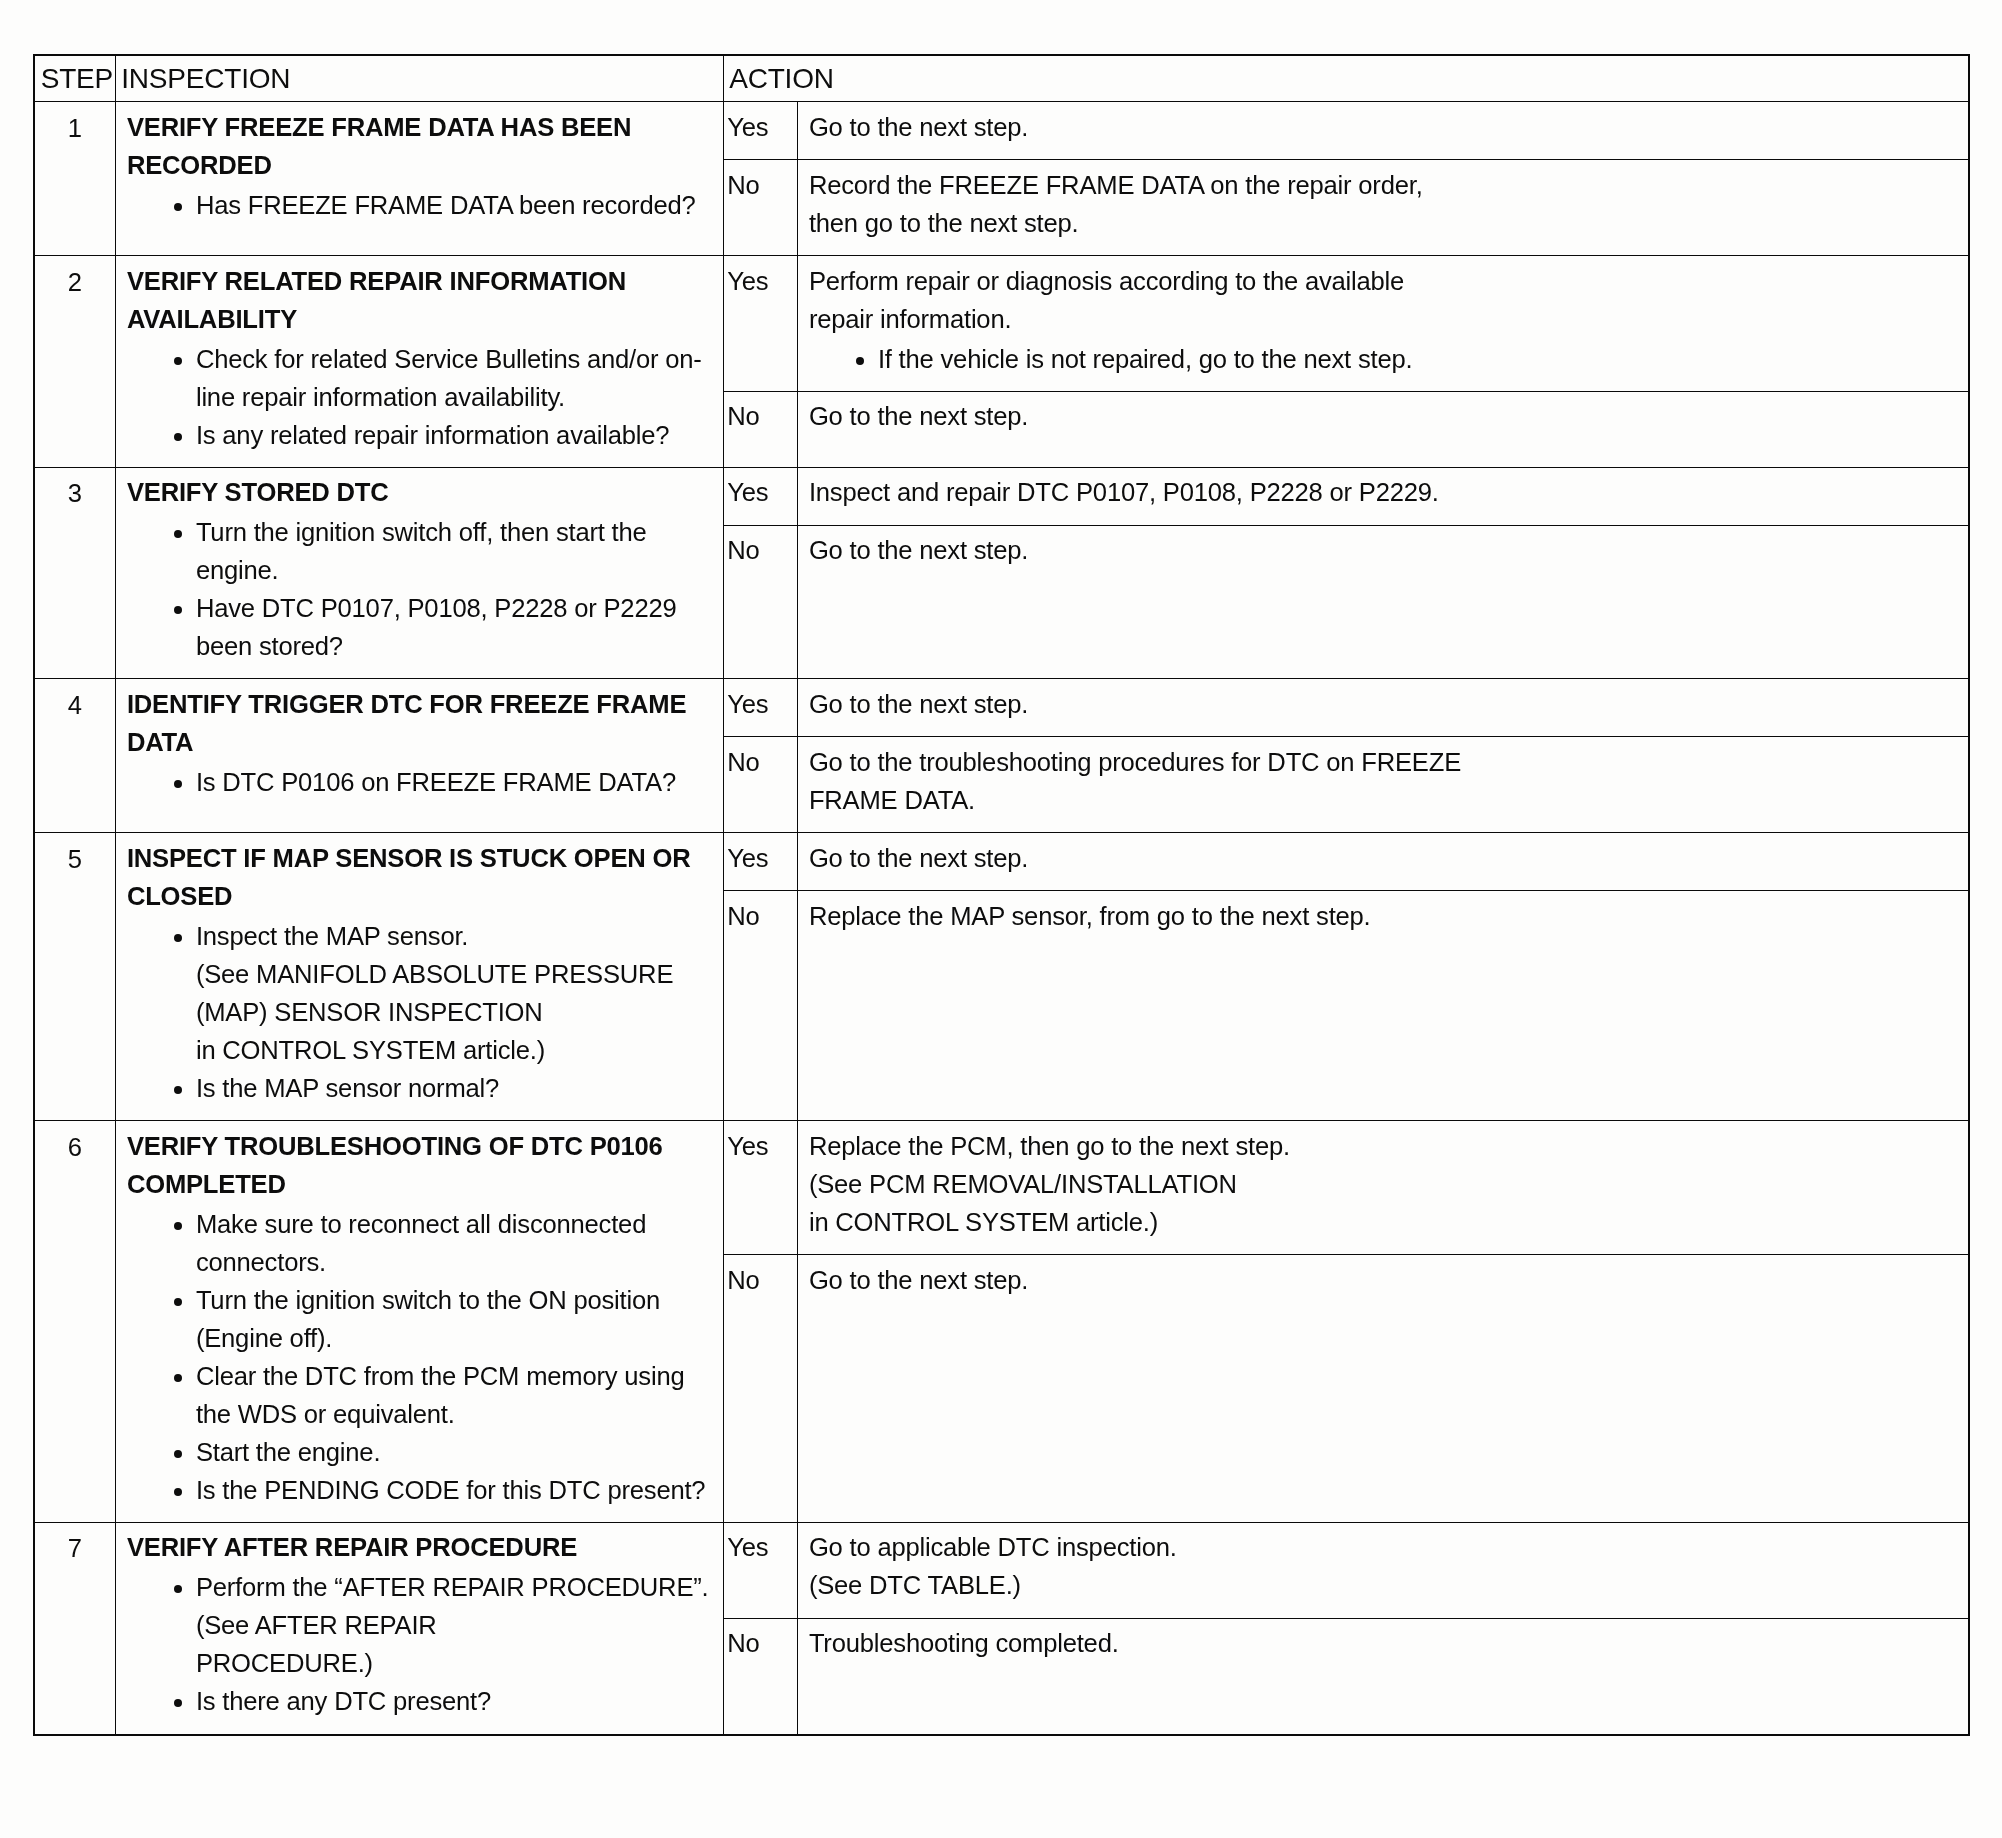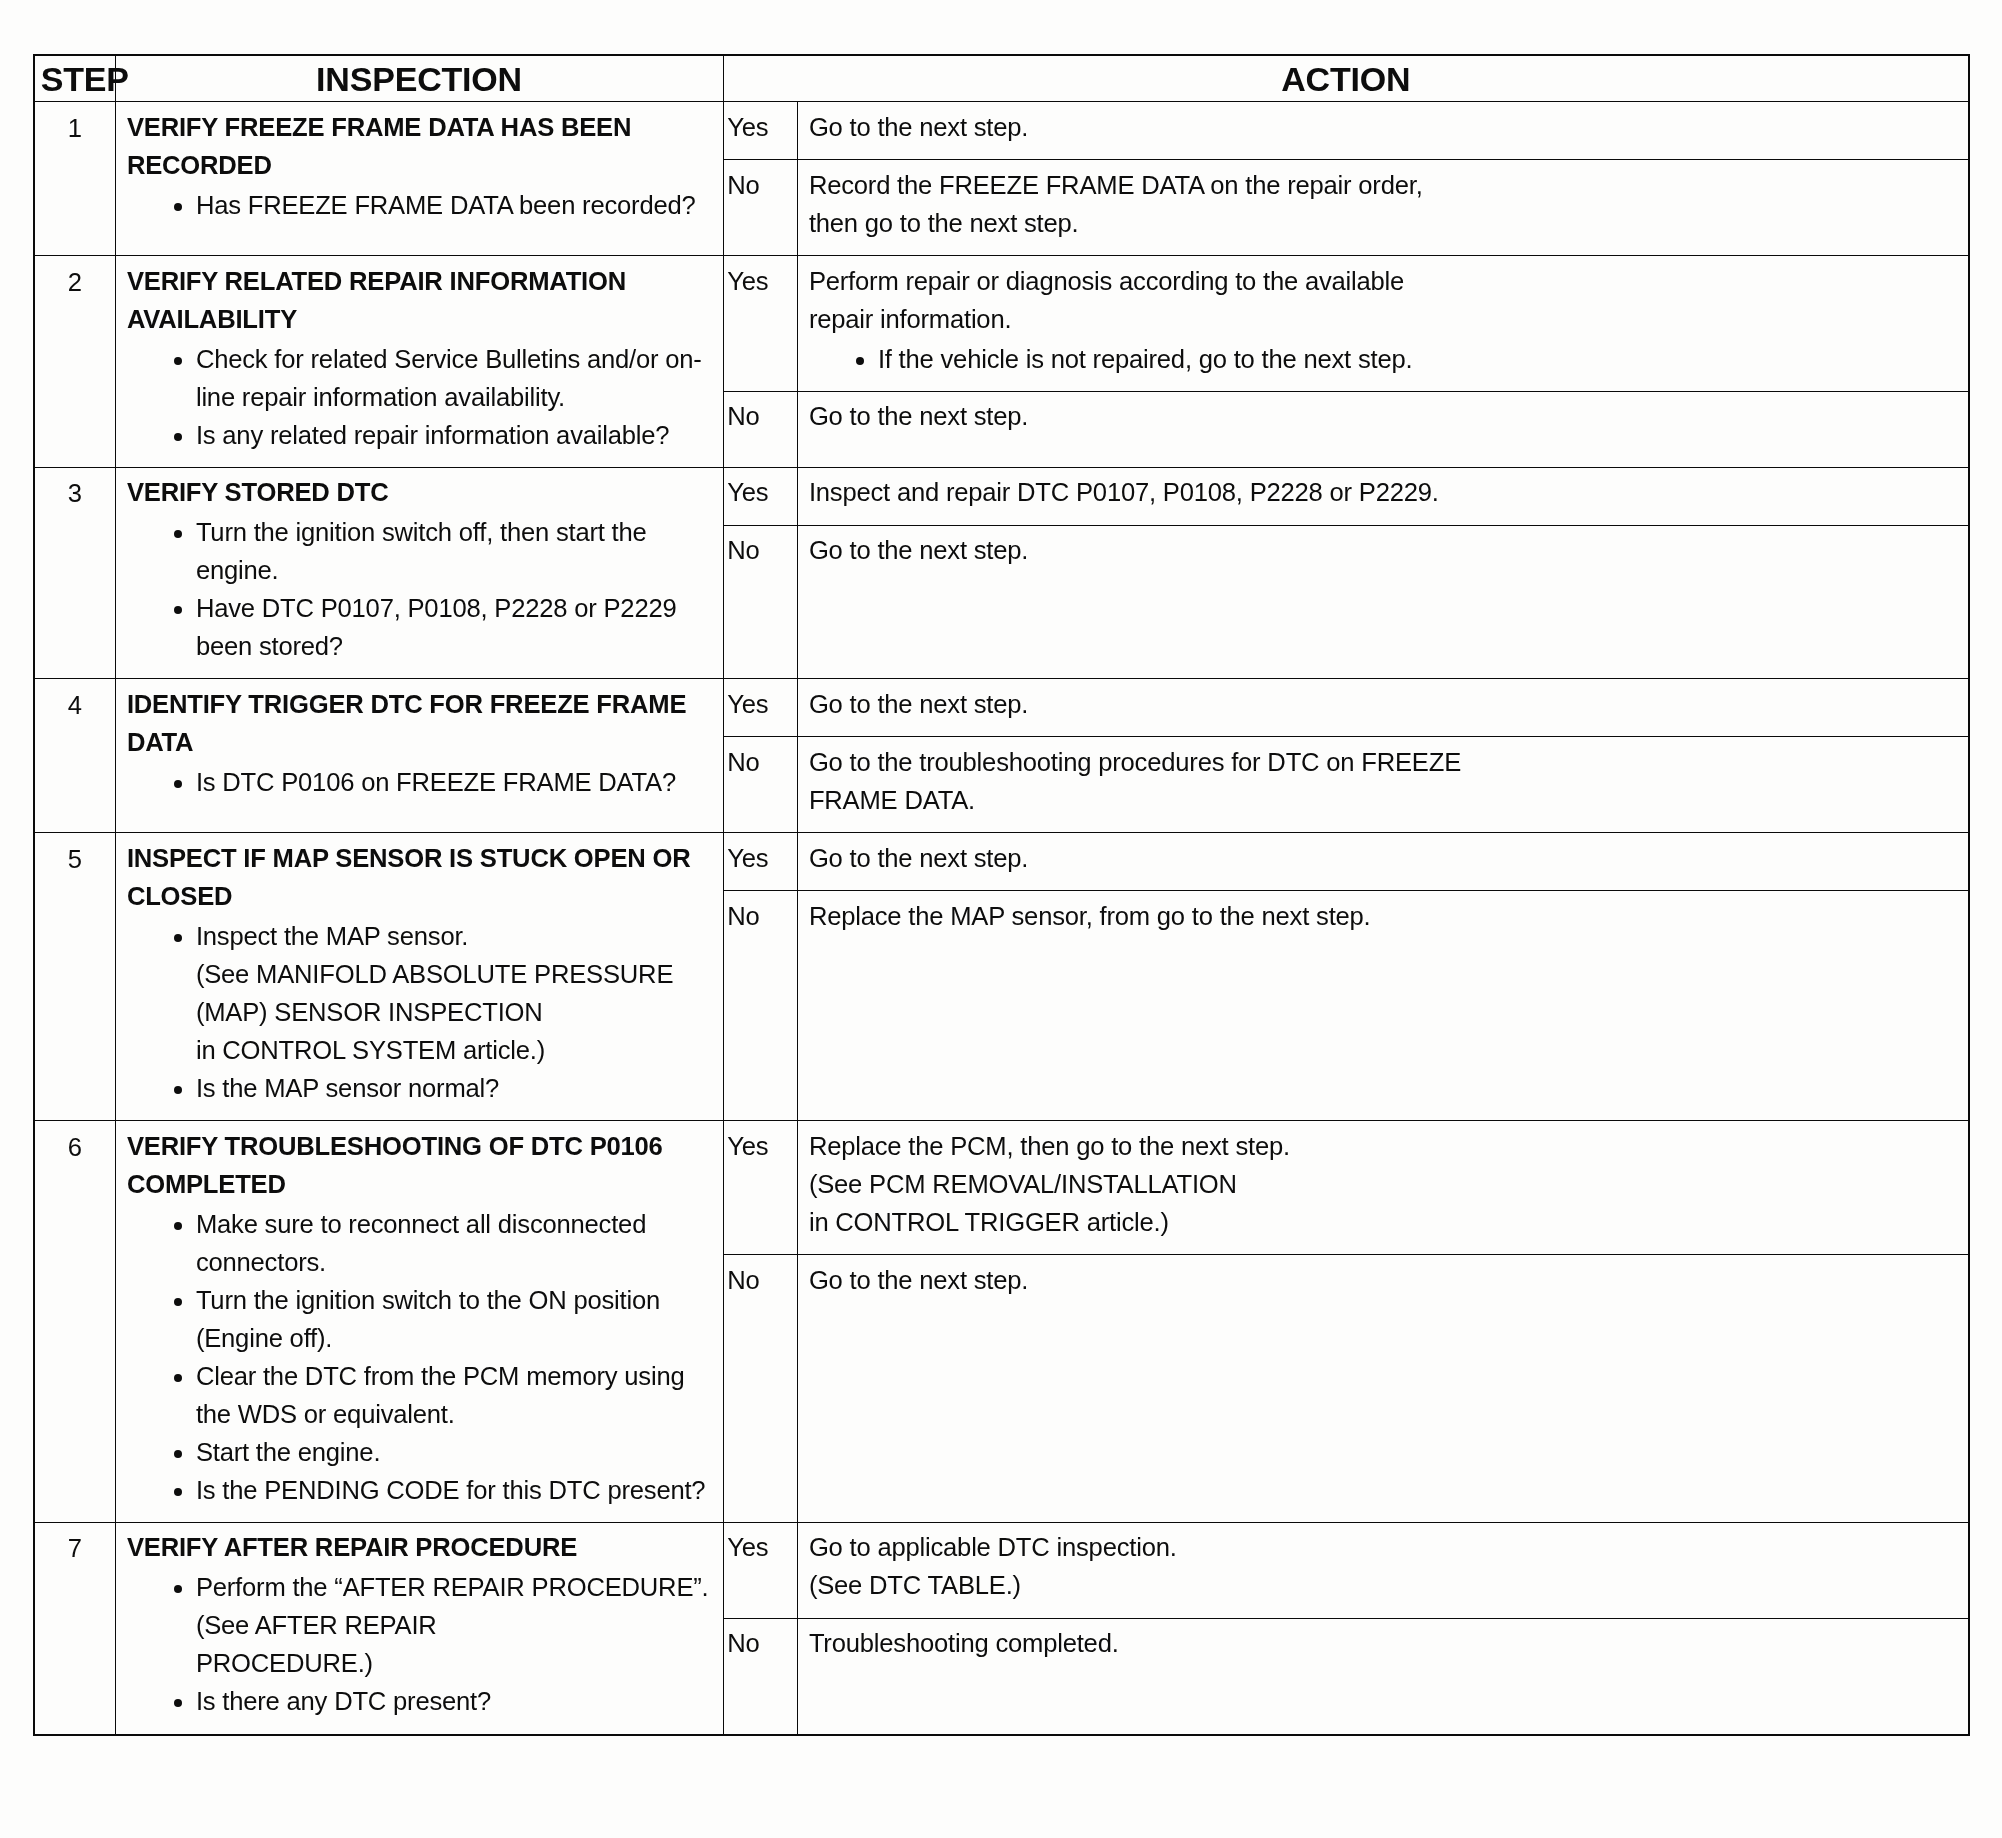--- a/index.html
+++ b/index.html
@@ -20,23 +20,23 @@
     table-layout: fixed;
     border: 2.8px solid #0a0a0a;
     font-size: 25.6px;
     line-height: 38px;
   }
   th, td {
     border: 1.9px solid #0a0a0a;
     vertical-align: top;
   }
   thead th {
-    font-size: 34px;
-    font-weight: bold;
-    text-align: center;
+    font-size: 28px;
+    font-weight: normal;
+    text-align: left;
     padding: 6.6px 5.7px;
     line-height: 32px;
   }
   td { padding: 5.7px 11.4px 13.2px 11.4px; }
 
   .cell-step   { text-align: center; padding-top: 6.6px; }
   .cell-answer { text-align: left; padding: 5.7px 3.8px; }
 
   .ins-title   { font-weight: bold; white-space: pre-line; }
   .action-text { white-space: pre-line; }
@@ -200,21 +200,21 @@
               <li>Clear the DTC from the PCM memory using
 the WDS or equivalent.</li>
               <li>Start the engine.</li>
               <li>Is the PENDING CODE for this DTC present?</li>
             </ul>
           </td>
           <td class="cell-answer">Yes</td>
           <td class="cell-action">
             <div class="action-text">Replace the PCM, then go to the next step.
 (See PCM REMOVAL/INSTALLATION
-in CONTROL TRIGGER article.)</div>
+in CONTROL SYSTEM article.)</div>
           </td>
         </tr>
         <tr>
           <td class="cell-answer">No</td>
           <td class="cell-action">
             <div class="action-text">Go to the next step.</div>
           </td>
         </tr>
         <tr class="row-first">
           <td class="cell-step" rowspan="2">7</td>

